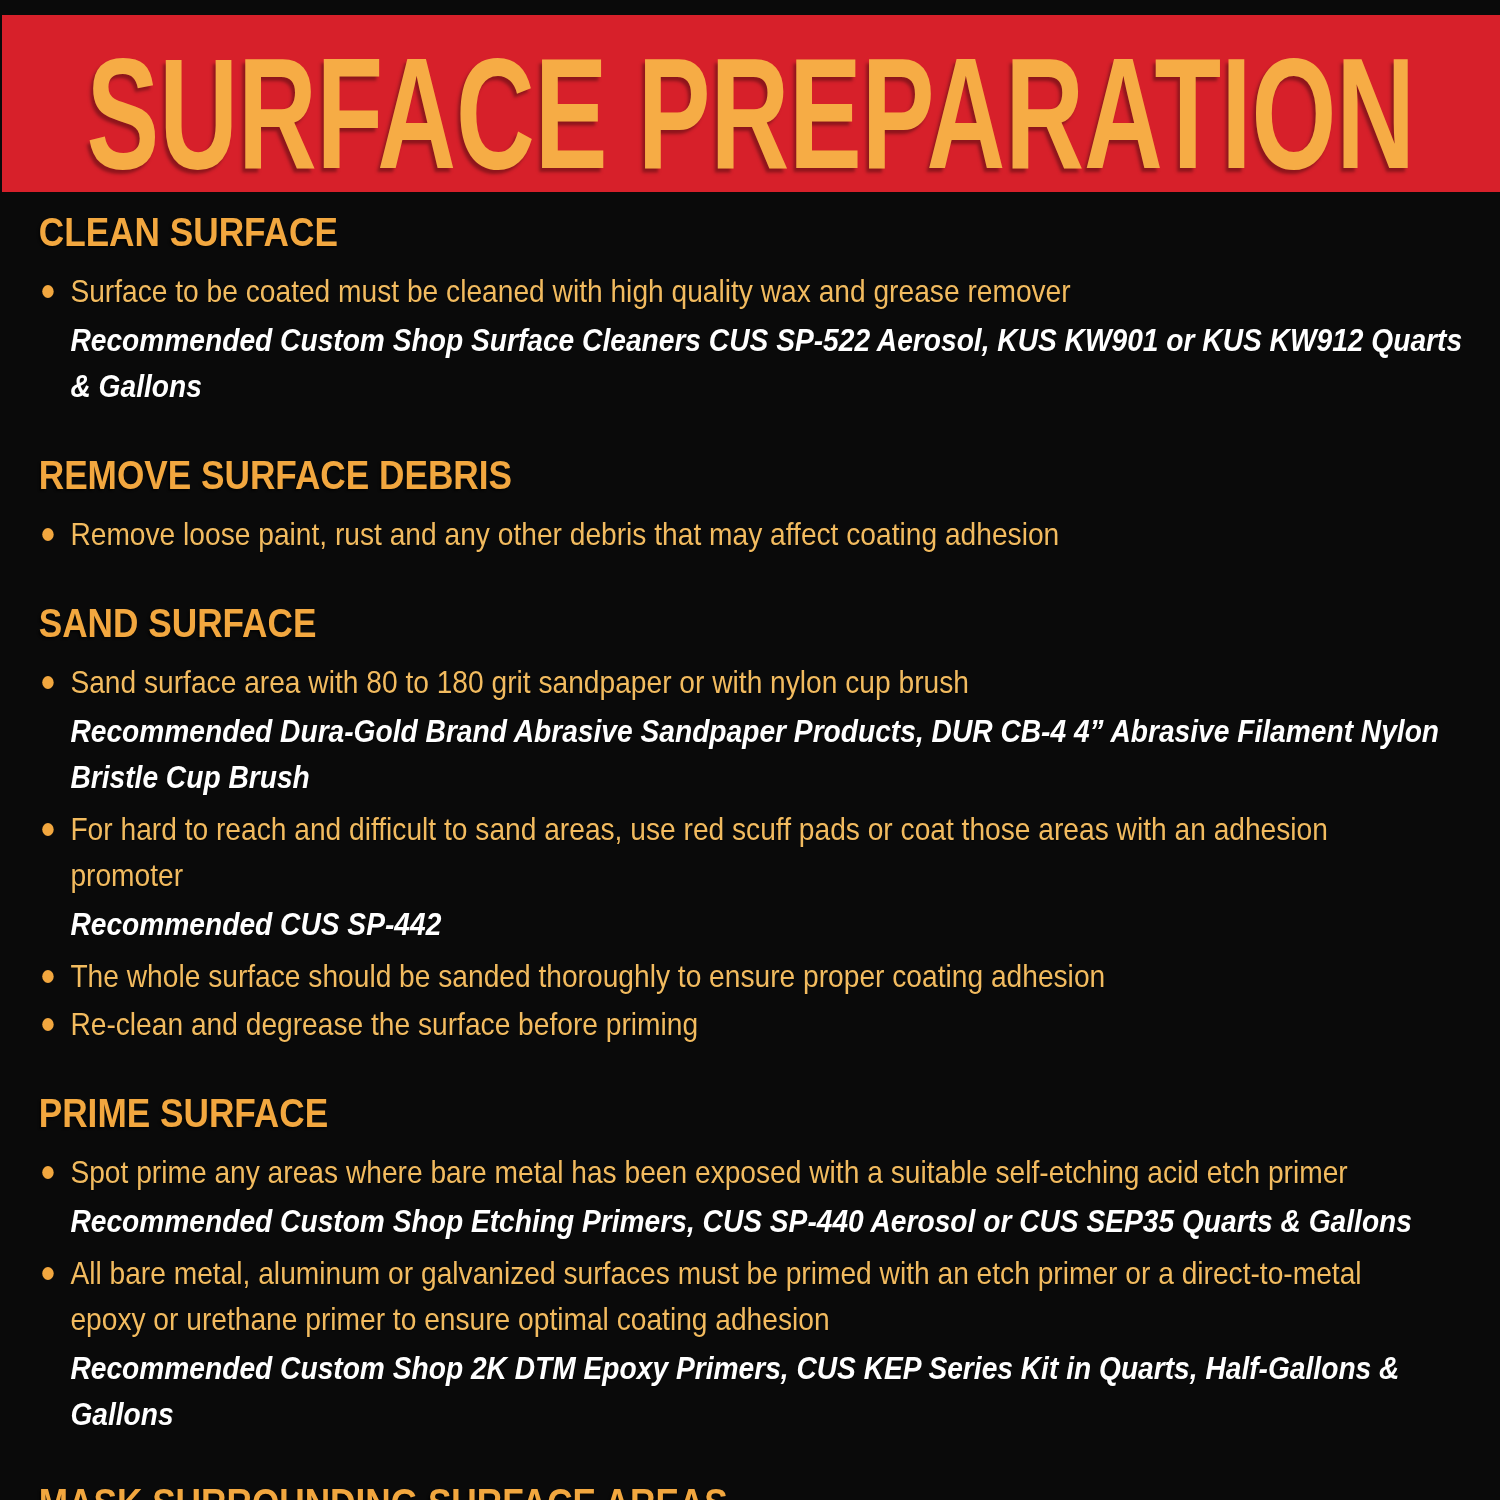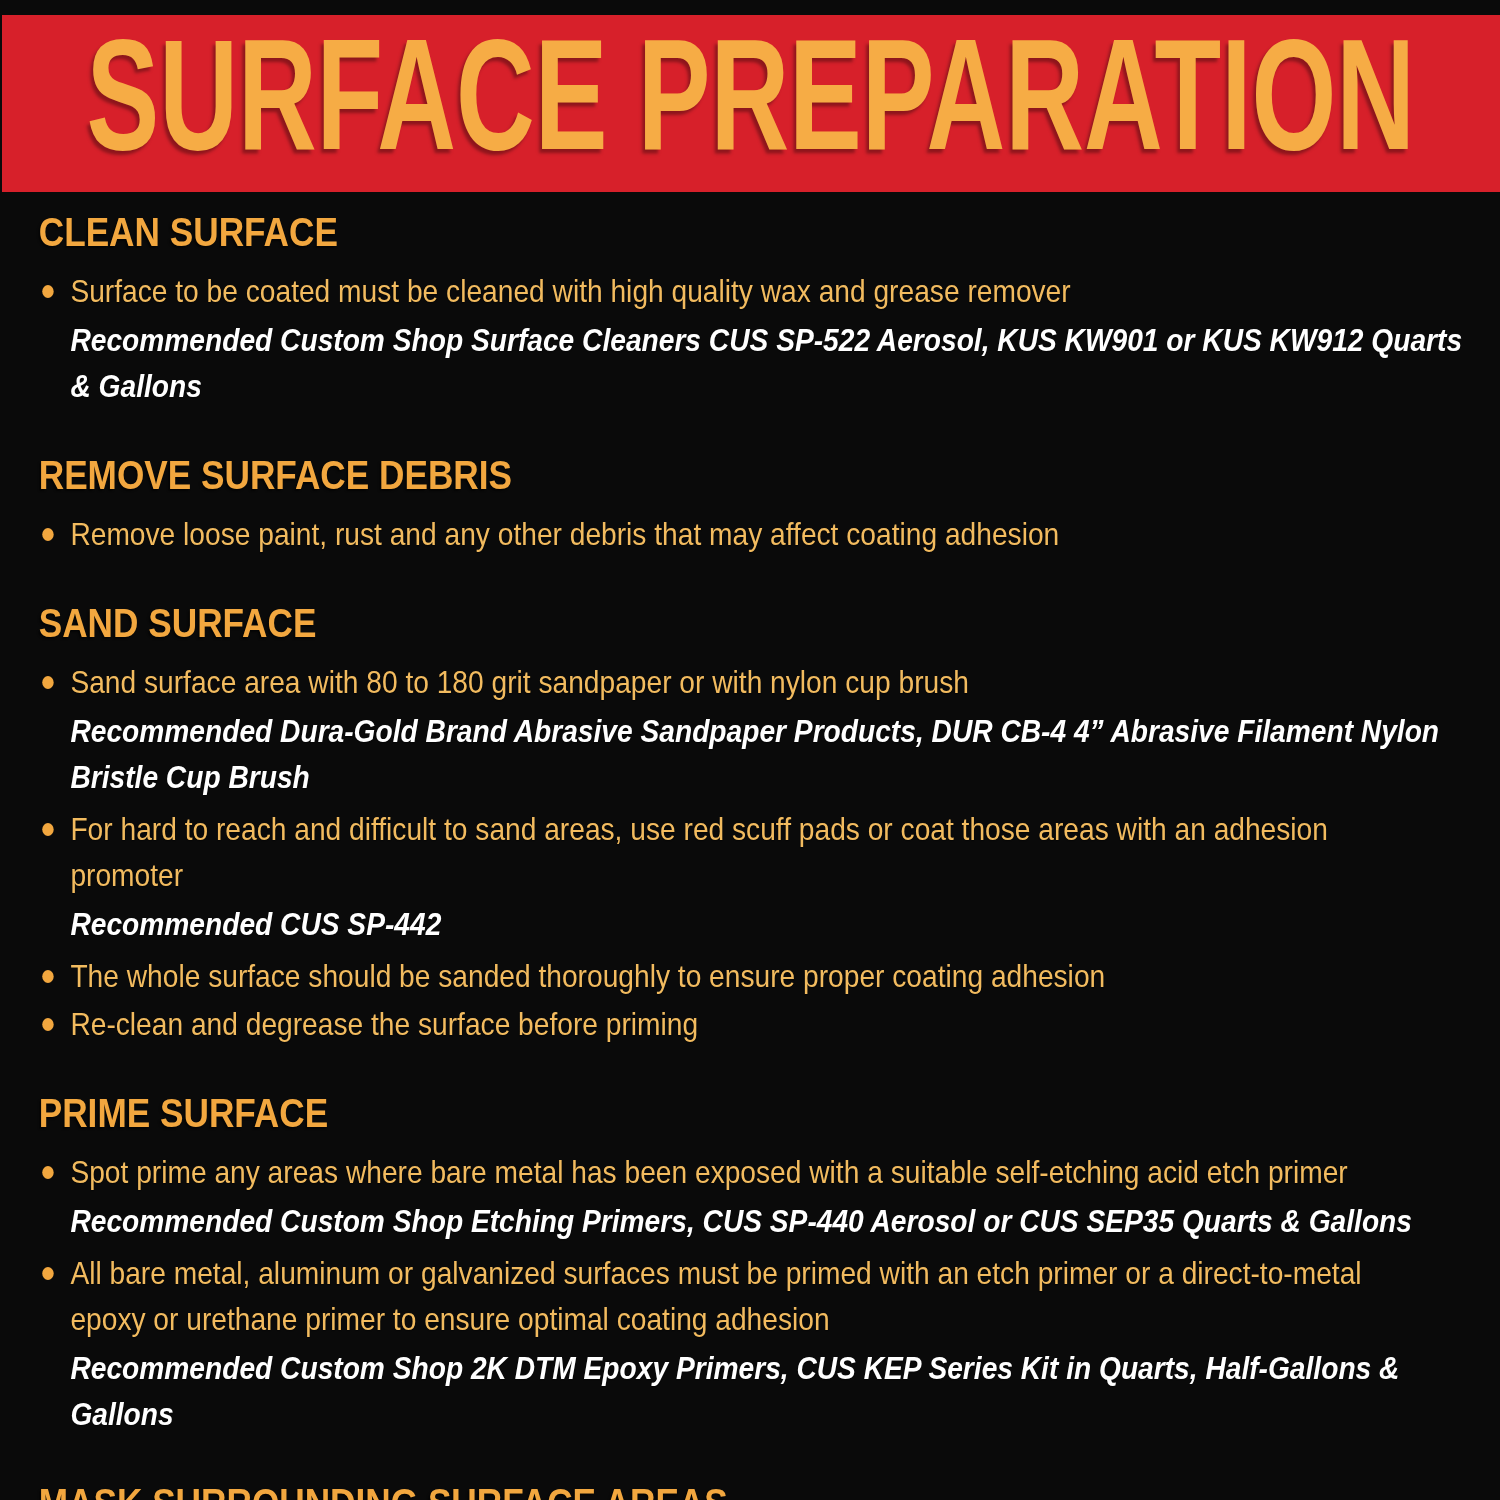--- a/index.html
+++ b/index.html
@@ -18,21 +18,21 @@
     background:var(--page-bg);
     overflow:hidden;
     font-family:"Liberation Sans", sans-serif;
   }
   
   .banner{
     position:absolute;
     top:15px;left:2px;right:0;
     height:177px;
     background:var(--banner-bg);
-    display:flex;align-items:flex-start;justify-content:center;
+    display:flex;align-items:flex-end;justify-content:center;
     overflow:hidden;
   }
   .banner h1{
     font-size:158px;
     font-weight:bold;
     line-height:1;
     white-space:nowrap;
     color:var(--title-gold);
     transform:scaleX(0.69);
     transform-origin:center center;

